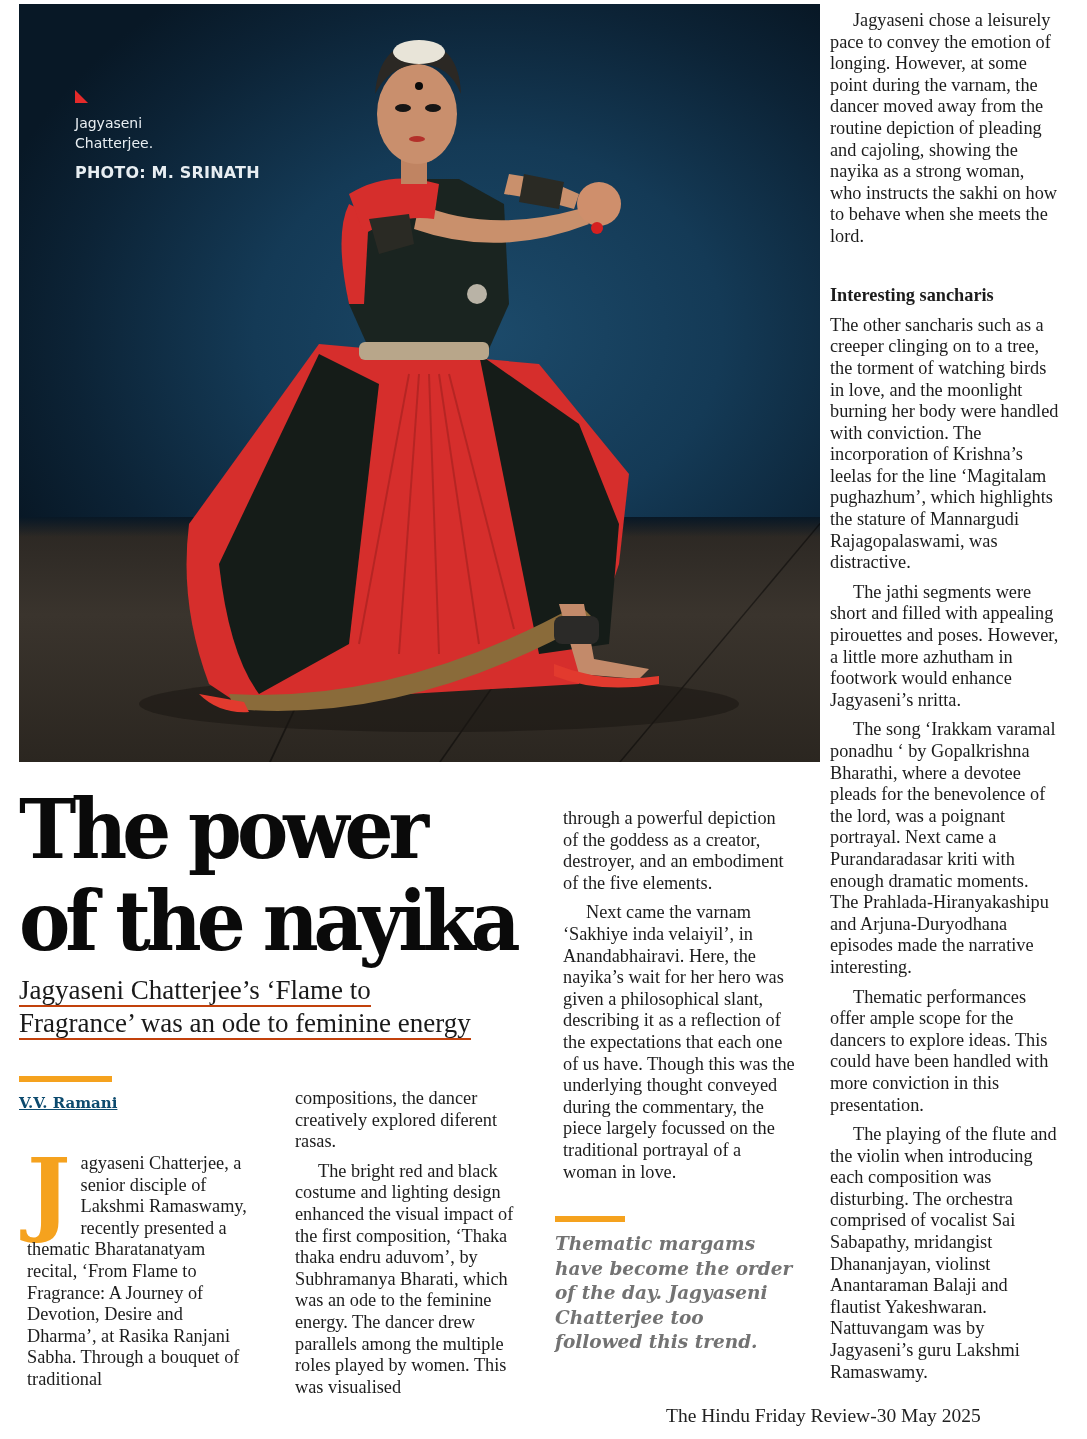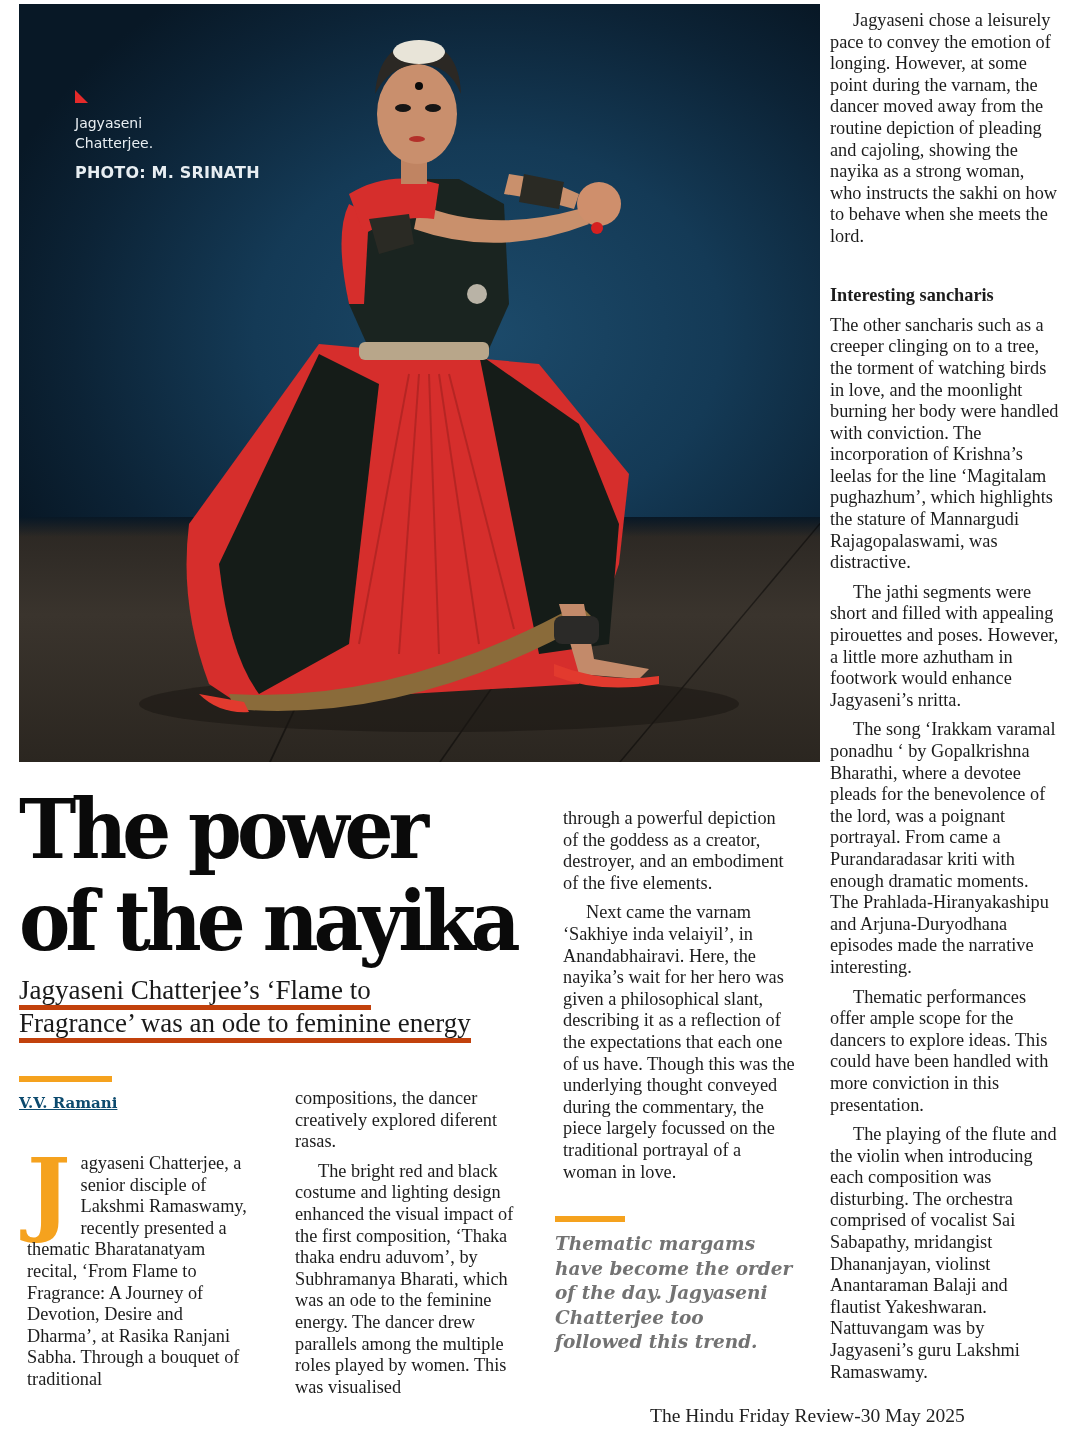--- a/index.html
+++ b/index.html
@@ -22,36 +22,36 @@
 
   .caption { position: absolute; left: 56px; top: 86px; color: #e8eef2; font-family: "DejaVu Sans", sans-serif; }
   .caption .marker { width: 0; height: 0; border-left: 13px solid #e52a2a; border-top: 13px solid transparent; margin-bottom: 10px; }
   .caption .name { font-size: 14px; line-height: 20px; max-width: 110px; }
   .caption .credit { font-size: 16px; margin-top: 10px; letter-spacing: 0.2px; font-weight: bold; }
 
   .headline { position: absolute; left: 19px; top: 782px; width: 520px; font-family: "DejaVu Serif", serif; font-weight: 900; font-size: 77px; line-height: 86px; letter-spacing: -5px; color: #0a0a0a; transform: scaleY(1.08); transform-origin: top left; }
   .headline span { display: block; }
 
   .standfirst { position: absolute; left: 19px; top: 974px; width: 515px; font-family: "Liberation Serif", serif; font-size: 27px; line-height: 33px; color: #1a1a1a; }
-  .standfirst span { border-bottom: 5px solid #c2410c; }
+  .standfirst span { border-bottom: 2px solid #c2410c; }
 
   .accent-bar { position: absolute; height: 6px; background: #f5a21e; }
 
   .byline { position: absolute; left: 19px; top: 1094px; font-family: "DejaVu Serif", serif; font-weight: bold; font-size: 15px; text-decoration: underline; color: #0c4a6e; }
 
   .col { position: absolute; font-family: "Liberation Serif", serif; font-size: 18.3px; line-height: 21.6px; color: #1c1c1c; }
   .col p { margin: 8px; }
   .col p.indent { text-indent: 23px; }
   .col .subhead { font-weight: bold; }
 
   .dropcap { float: left; font-family: "DejaVu Serif", serif; font-weight: 900; font-size: 92px; line-height: 74px; color: #f5a21e; margin: 2px 10px 0 0; height: 80px; }
 
   .pullquote { position: absolute; left: 555px; top: 1232px; width: 240px; font-family: "DejaVu Serif", serif; font-style: italic; font-weight: bold; font-size: 18.5px; line-height: 24.5px; color: #737373; }
 
-  .footer { position: absolute; left: 650px; top: 1405px; font-family: "Liberation Serif", serif; font-size: 19.5px; color: #222; }
+  .footer { position: absolute; left: 666px; top: 1405px; font-family: "Liberation Serif", serif; font-size: 19.5px; color: #222; }
 </style>
 </head>
 <body>
 
 <div class="photo">
   <div class="floor">
     <div class="floor-line" style="left:250px; transform: skewX(-25deg);"></div>
     <div class="floor-line" style="left:420px; transform: skewX(-35deg);"></div>
     <div class="floor-line" style="left:600px; transform: skewX(-40deg);"></div>
   </div>
@@ -146,18 +146,18 @@
 
 <div class="accent-bar" style="left:555px; top:1216px; width:70px;"></div>
 <div class="pullquote">Thematic margams have become the order of the day. Jagyaseni Chatterjee too followed this trend.</div>
 
 <div class="col" style="left:822px; top:2px; width:245px;">
   <p class="indent">Jagyaseni chose a leisurely pace to convey the emotion of longing. However, at some point during the varnam, the dancer moved away from the routine depiction of pleading and cajoling, showing the nayika as a strong woman, who instructs the sakhi on how to behave when she meets the lord.</p>
   <p style="height:21.6px;"></p>
   <p class="subhead">Interesting sancharis</p>
   <p>The other sancharis such as a creeper clinging on to a tree, the torment of watching birds in love, and the moonlight burning her body were handled with conviction. The incorporation of Krishna’s leelas for the line ‘Magitalam pughazhum’, which highlights the stature of Mannargudi Rajagopalaswami, was distractive.</p>
   <p class="indent">The jathi segments were short and filled with appealing pirouettes and poses. However, a little more azhutham in footwork would enhance Jagyaseni’s nritta.</p>
-  <p class="indent">The song ‘Irakkam varamal ponadhu ‘ by Gopalkrishna Bharathi, where a devotee pleads for the benevolence of the lord, was a poignant portrayal. From came a Purandaradasar kriti with enough dramatic moments. The Prahlada-Hiranyakashipu and Arjuna-Duryodhana episodes made the narrative interesting.</p>
+  <p class="indent">The song ‘Irakkam varamal ponadhu ‘ by Gopalkrishna Bharathi, where a devotee pleads for the benevolence of the lord, was a poignant portrayal. Next came a Purandaradasar kriti with enough dramatic moments. The Prahlada-Hiranyakashipu and Arjuna-Duryodhana episodes made the narrative interesting.</p>
   <p class="indent">Thematic performances offer ample scope for the dancers to explore ideas. This could have been handled with more conviction in this presentation.</p>
   <p class="indent">The playing of the flute and the violin when introducing each composition was disturbing. The orchestra comprised of vocalist Sai Sabapathy, mridangist Dhananjayan, violinst Anantaraman Balaji and flautist Yakeshwaran. Nattuvangam was by Jagyaseni’s guru Lakshmi Ramaswamy.</p>
 </div>
 
 <div class="footer">The Hindu Friday Review-30 May 2025</div>
 
 </body></html>

